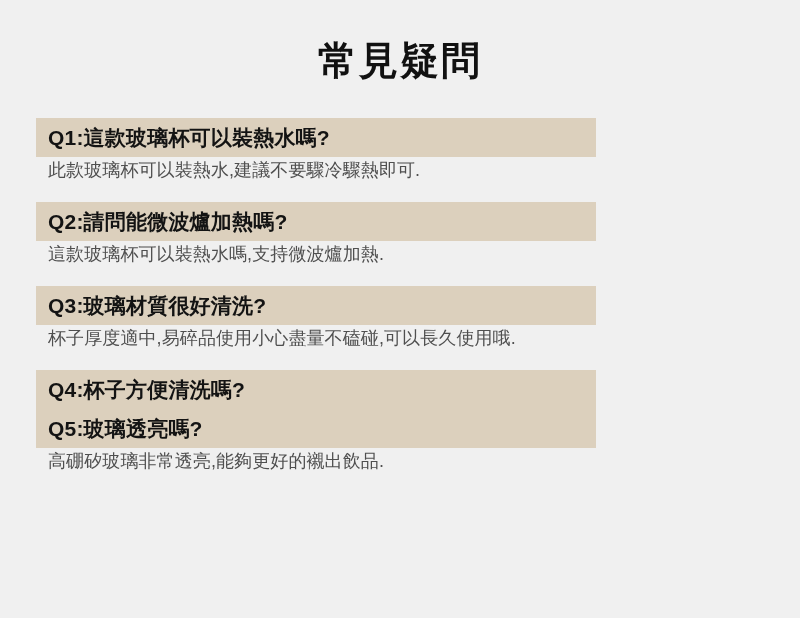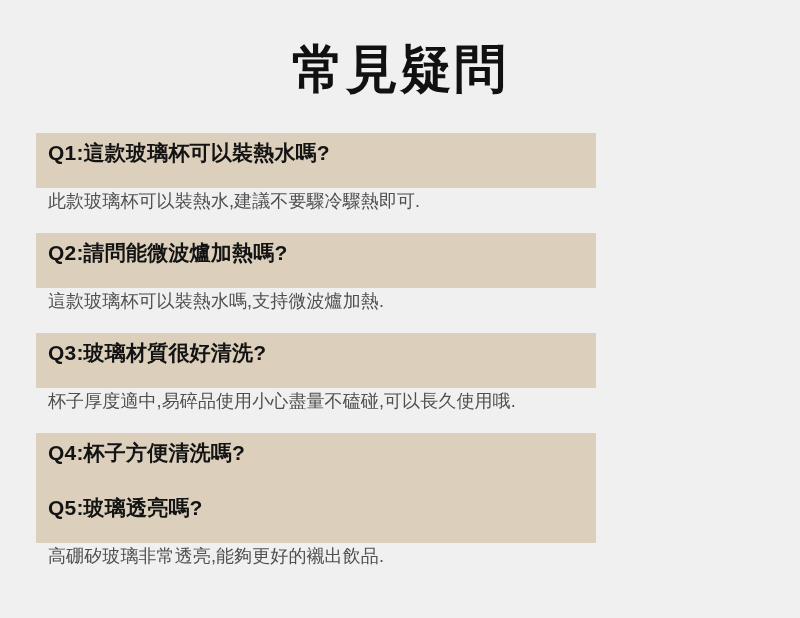--- a/index.html
+++ b/index.html
@@ -15,21 +15,21 @@
   }
   .page {
     position: relative;
     width: 800px;
     height: 618px;
     background: #f0f0f0;
     box-sizing: border-box;
   }
   .faq-title {
     text-align: center;
-    font-size: 52px;
+    font-size: 39px;
     font-weight: 900;
     color: #111111;
     letter-spacing: 2px;
     margin: 0;
     padding-top: 38px;
     padding-bottom: 0;
     line-height: 1.2;
     font-family: "Liberation Sans", "DejaVu Sans", sans-serif;
   }
   .faq-list {
@@ -40,21 +40,21 @@
   }
   .faq-item {
     margin: 0;
     padding: 0;
   }
   .faq-question {
     background: #dcd0bd;
     width: 560px;
     margin-left: 36px;
     box-sizing: border-box;
-    padding: 5px 0 20px 12px;
+    padding: 5px 0 4px 12px;
     font-size: 21px;
     font-weight: 700;
     color: #131313;
     line-height: 30px;
     letter-spacing: 0.2px;
     white-space: nowrap;
     overflow: hidden;
   }
   .faq-answer {
     margin-left: 48px;

